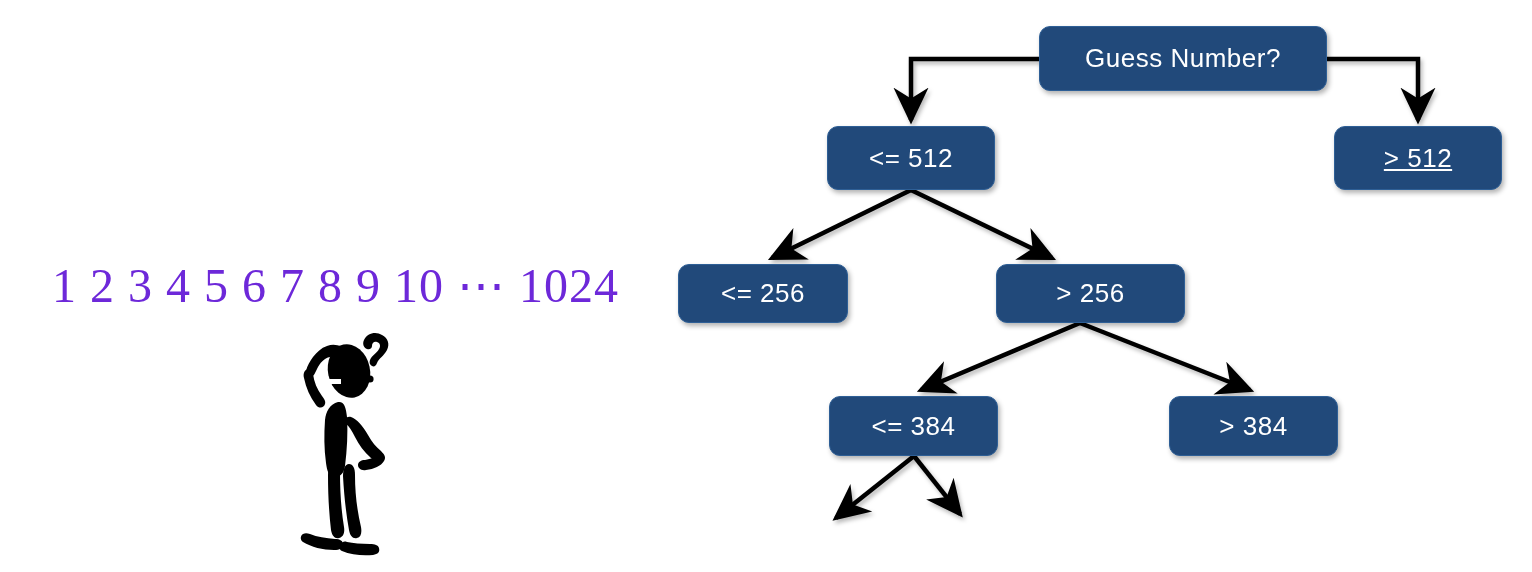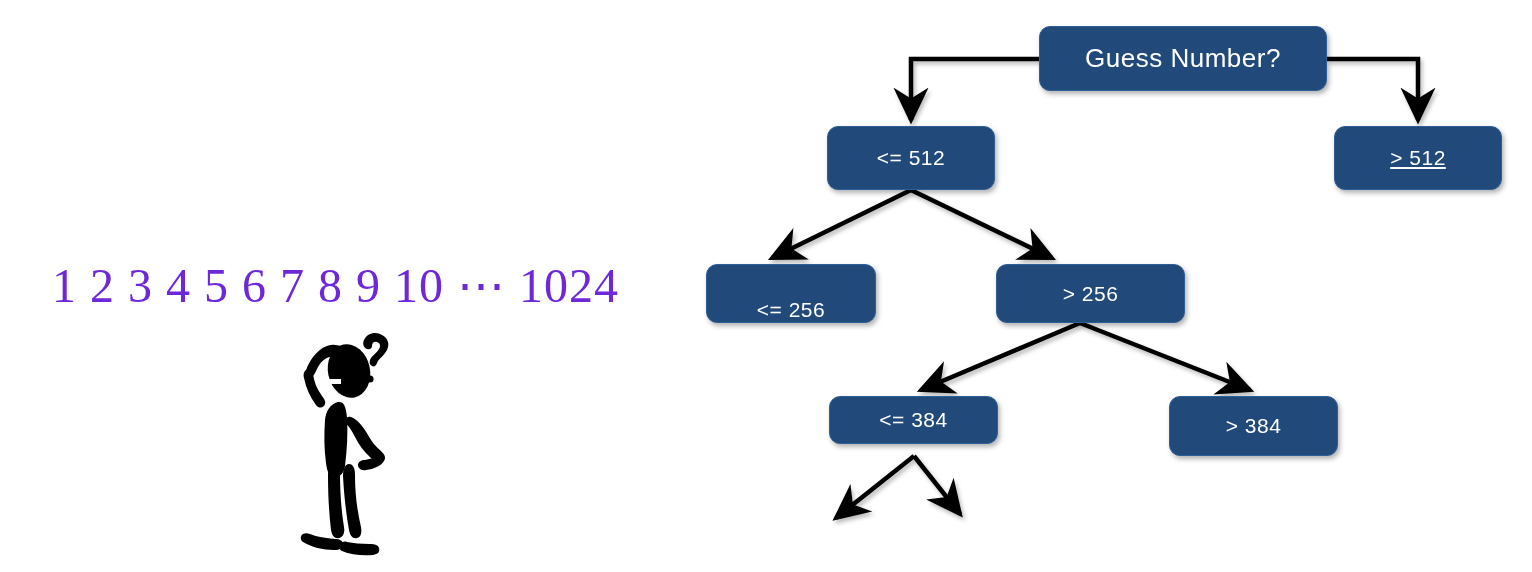--- a/index.html
+++ b/index.html
@@ -56,35 +56,35 @@
     position: absolute;
     box-sizing: border-box;
     background: #21497A;
     border: 1px solid #2E5F96;
     border-radius: 11px;
     color: #ffffff;
     display: flex;
     align-items: center;
     justify-content: center;
     font-family: "Liberation Sans", sans-serif;
-    font-size: 21px;
+    font-size: 26px;
     letter-spacing: 0.5px;
     box-shadow: 2px 3px 5px rgba(0,0,0,0.30);
     z-index: 5;
   }
   .node-label {
     pointer-events: none;
   }
 
   #node-root   { left: 1039px; top:  26px; width: 288px; height: 65px; font-size: 26px; text-align: center; }
   #node-le512  { left:  827px; top: 126px; width: 168px; height: 64px; }
   #node-gt512  { left: 1334px; top: 126px; width: 168px; height: 64px; text-decoration: underline; }
-  #node-le256  { left:  706px; top: 264px; width: 170px; height: 59px; align-items: flex-end; }
+  #node-le256  { left:  678px; top: 264px; width: 170px; height: 59px; }
   #node-gt256  { left:  996px; top: 264px; width: 189px; height: 59px; }
-  #node-le384  { left:  829px; top: 396px; width: 169px; height: 48px; }
+  #node-le384  { left:  829px; top: 396px; width: 169px; height: 60px; }
   #node-gt384  { left: 1169px; top: 396px; width: 169px; height: 60px; }
 </style>
 </head>
 <body>
 
 <div id="canvas">
 
   <div id="number-sequence">1 2 3 4 5 6 7 8 9 10 ⋯ 1024</div>
 
   <svg id="thinker" viewBox="0 0 120 235">

